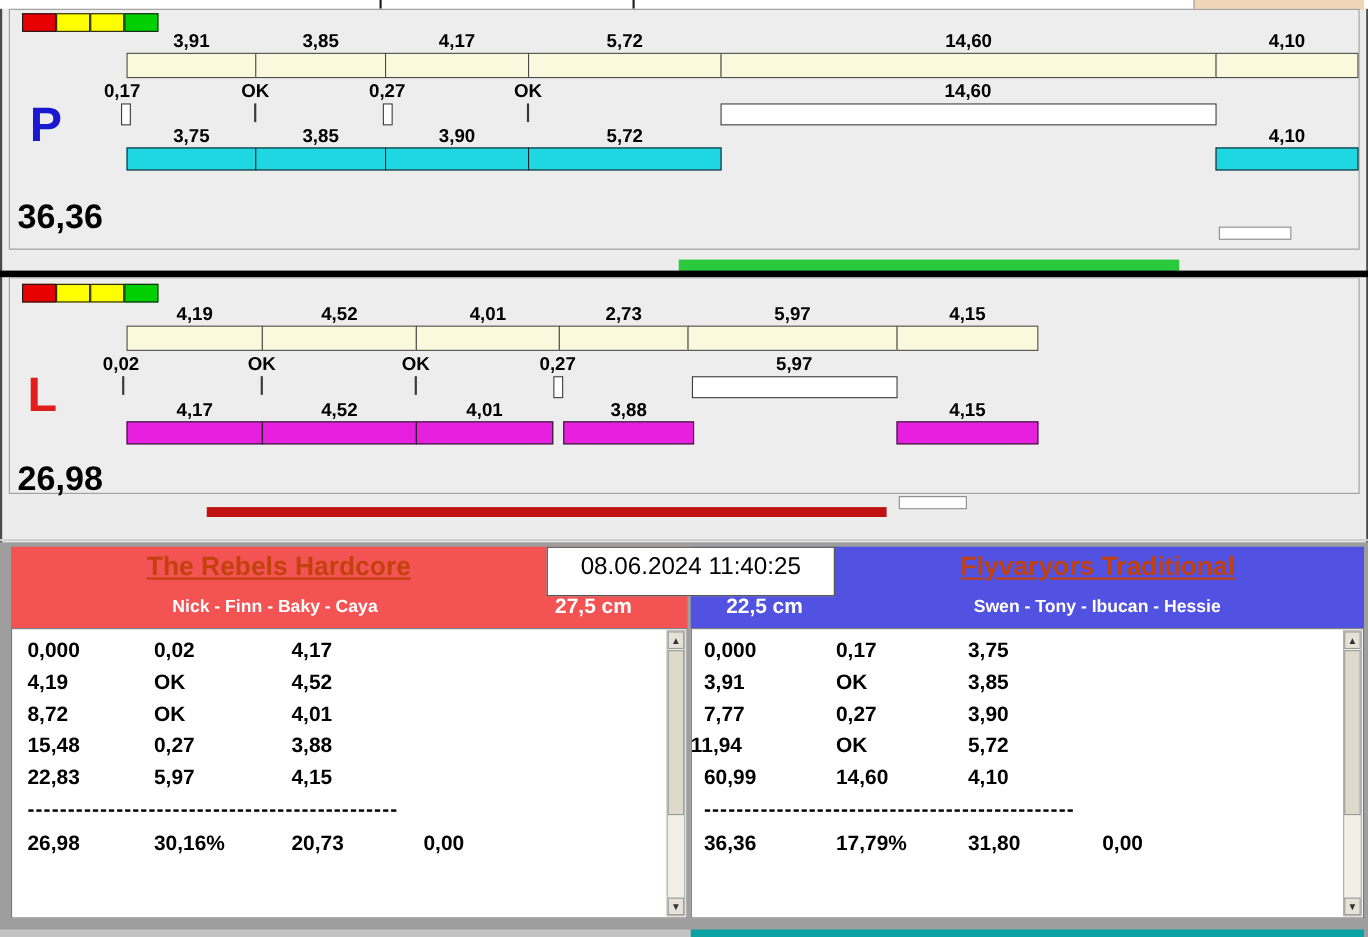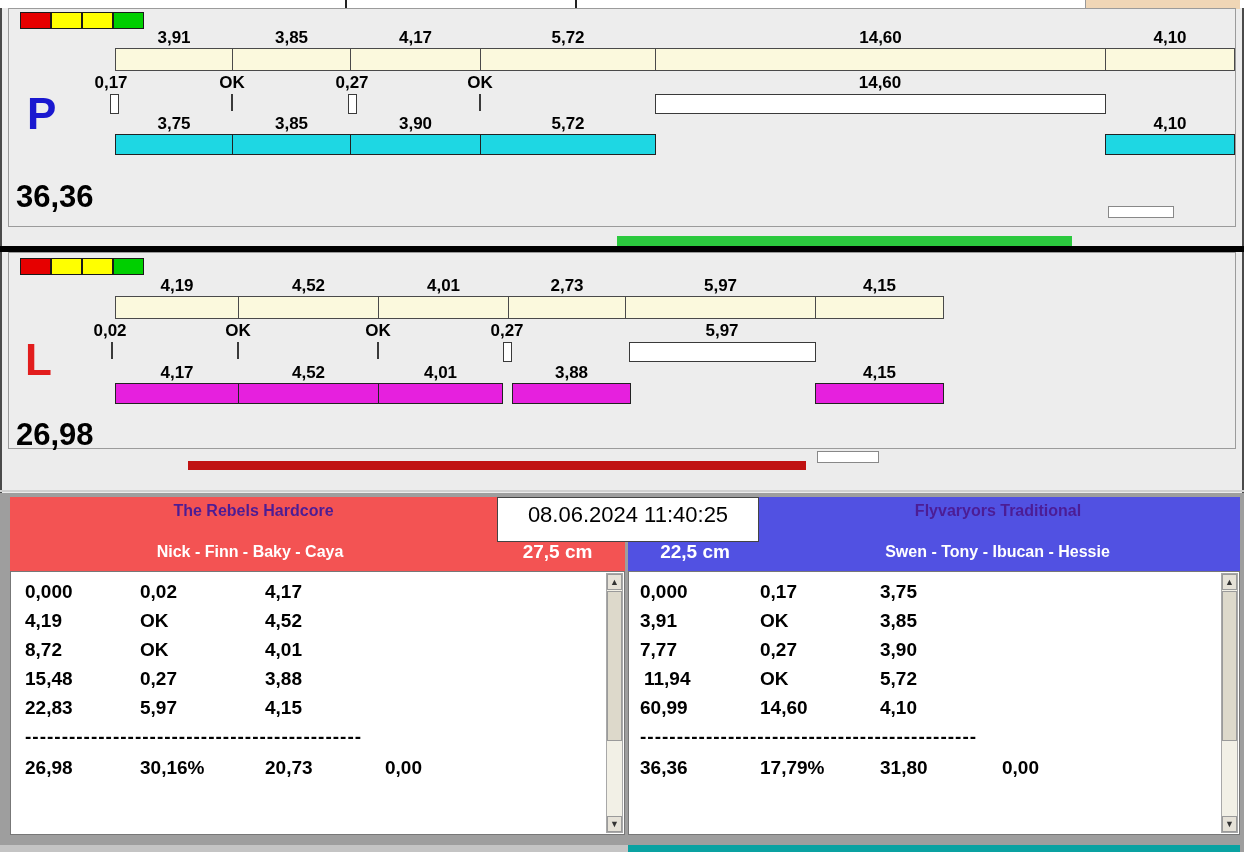--- a/index.html
+++ b/index.html
@@ -29,21 +29,21 @@
 
   .hbar { position:absolute; }
   .smallbox { position:absolute; background:#fff; border:1px solid #888; }
   .divider-black { position:absolute; left:0; width:1244px; background:#000; }
   .groove { position:absolute; left:0; width:1244px; height:2px; background:#cfcfcf; }
   .backdrop { position:absolute; background:#9e9e9e; }
 
   .panel-header { position:absolute; }
   .hdr-red  { background:#f35353; }
   .hdr-blue { background:#5151e2; }
-  .team-title { position:absolute; font-weight:bold; font-size:16px; color:#4c1d95; text-align:center; white-space:nowrap; }
+  .team-title { position:absolute; font-weight:bold; font-size:24px; color:#c2410c; text-align:center; white-space:nowrap;text-decoration:underline; }
   .team-sub   { position:absolute; font-weight:bold; font-size:16px; color:#fff; text-align:center; white-space:nowrap; }
   .distance   { position:absolute; font-weight:bold; font-size:19px; color:#fff; text-align:center; white-space:nowrap; }
   .datetime-box { position:absolute; background:#fff; border:1px solid #444; text-align:center; font-size:22px; color:#000; padding-top:4px; }
 
   .table-area { position:absolute; background:#fff; border:1px solid #777; }
   .cell { position:absolute; font-weight:bold; font-size:19px; color:#000; white-space:nowrap; }
   .sep  { letter-spacing:1px; }
 
   .scrollbar { position:absolute; width:17px; background:#f2f0e6; border:1px solid #a8a8a8; }
   .sb-btn { position:absolute; left:0; width:15px; height:16px; background:#e6e2d8; border:1px solid #9a9a9a; font-size:9px; line-height:15px; text-align:center; color:#333; cursor:default; }
@@ -181,21 +181,21 @@
 <div class="smallbox" style="left:817px;top:451px;width:62px;height:12px"></div>
 <div class="hbar" style="left:188px;top:461px;width:618px;height:9px;background:#c01212"></div>
 
 <div class="groove" style="top:490px"></div>
 
 <div class="backdrop" style="left:0;top:493px;width:1244px;height:359px"></div>
 
 <div class="panel-header hdr-red" style="left:10px;top:497px;width:615px;height:74px"></div>
 <div class="team-title" style="left:10px;top:502px;width:487px">The Rebels Hardcore</div>
 <div class="team-sub" style="left:0;top:543px;width:500px">Nick - Finn - Baky - Caya</div>
-<div class="distance" style="left:500px;top:541px;width:115px">27,5 cm</div>
+<div class="distance" style="left:482px;top:541px;width:115px">27,5 cm</div>
 
 <div class="panel-header hdr-blue" style="left:628px;top:497px;width:612px;height:74px"></div>
 <div class="team-title" style="left:768px;top:502px;width:460px">Flyvaryors Traditional</div>
 <div class="team-sub" style="left:765px;top:543px;width:465px">Swen - Tony - Ibucan - Hessie</div>
 <div class="distance" style="left:640px;top:541px;width:110px">22,5 cm</div>
 
 <div class="datetime-box" style="left:497px;top:497px;width:262px;height:45px">08.06.2024 11:40:25</div>
 
 <div class="table-area" style="left:10px;top:571px;width:615px;height:264px"></div>
 <span class="cell" style="left:25px;top:581px">0,000</span>
@@ -228,21 +228,21 @@
 <div class="table-area" style="left:628px;top:571px;width:612px;height:264px"></div>
 <span class="cell" style="left:640px;top:581px">0,000</span>
 <span class="cell" style="left:760px;top:581px">0,17</span>
 <span class="cell" style="left:880px;top:581px">3,75</span>
 <span class="cell" style="left:640px;top:610px">3,91</span>
 <span class="cell" style="left:760px;top:610px">OK</span>
 <span class="cell" style="left:880px;top:610px">3,85</span>
 <span class="cell" style="left:640px;top:639px">7,77</span>
 <span class="cell" style="left:760px;top:639px">0,27</span>
 <span class="cell" style="left:880px;top:639px">3,90</span>
-<span class="cell" style="left:644px;top:668px">11,94</span>
+<span class="cell" style="left:628px;top:668px">11,94</span>
 <span class="cell" style="left:760px;top:668px">OK</span>
 <span class="cell" style="left:880px;top:668px">5,72</span>
 <span class="cell" style="left:640px;top:697px">60,99</span>
 <span class="cell" style="left:760px;top:697px">14,60</span>
 <span class="cell" style="left:880px;top:697px">4,10</span>
 <span class="cell sep" style="left:640px;top:726px">----------------------------------------------</span>
 <span class="cell" style="left:640px;top:757px">36,36</span>
 <span class="cell" style="left:760px;top:757px">17,79%</span>
 <span class="cell" style="left:880px;top:757px">31,80</span>
 <span class="cell" style="left:1002px;top:757px">0,00</span>

